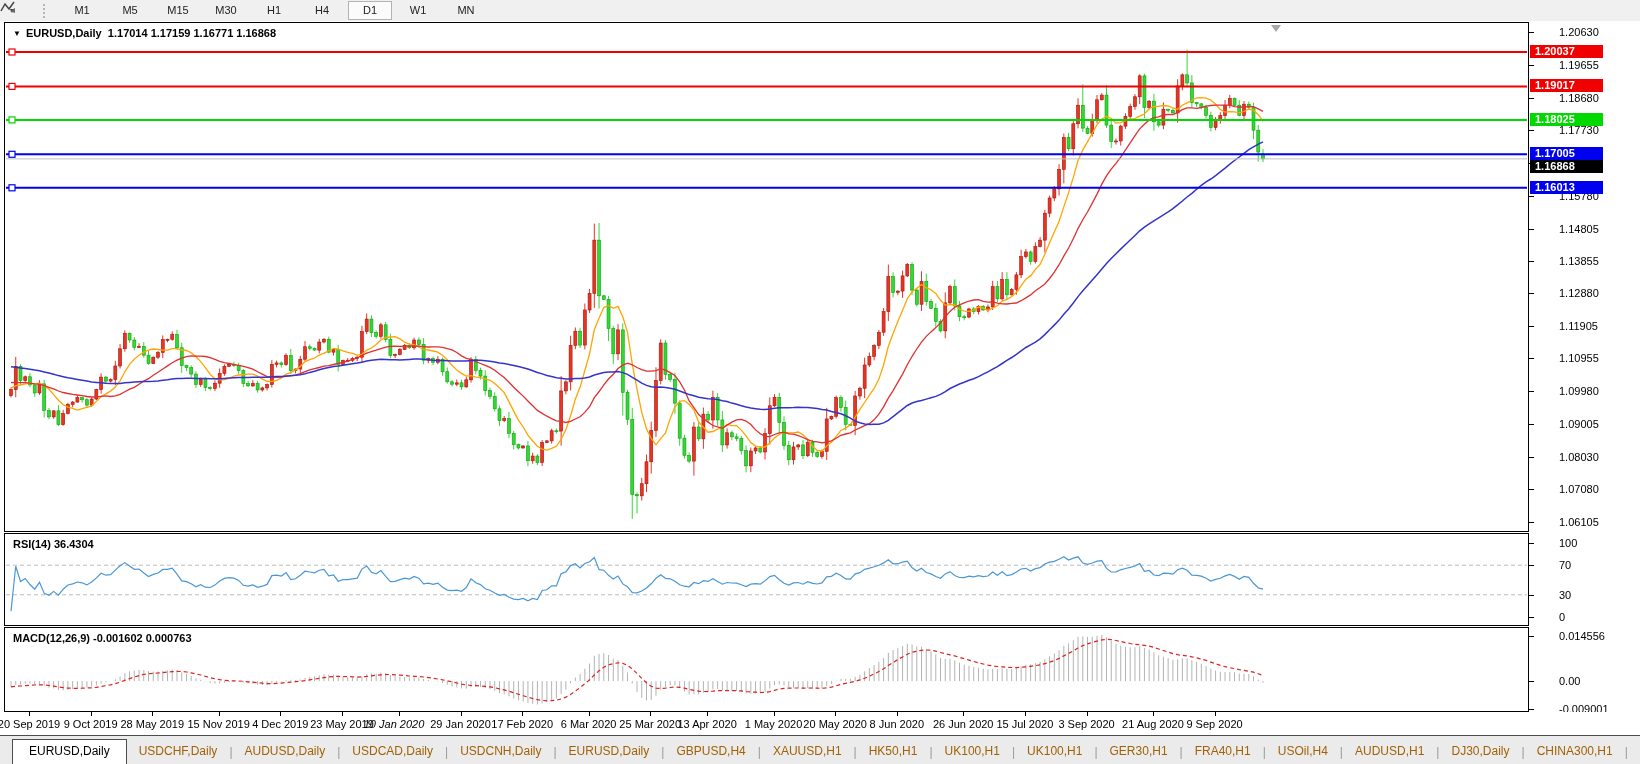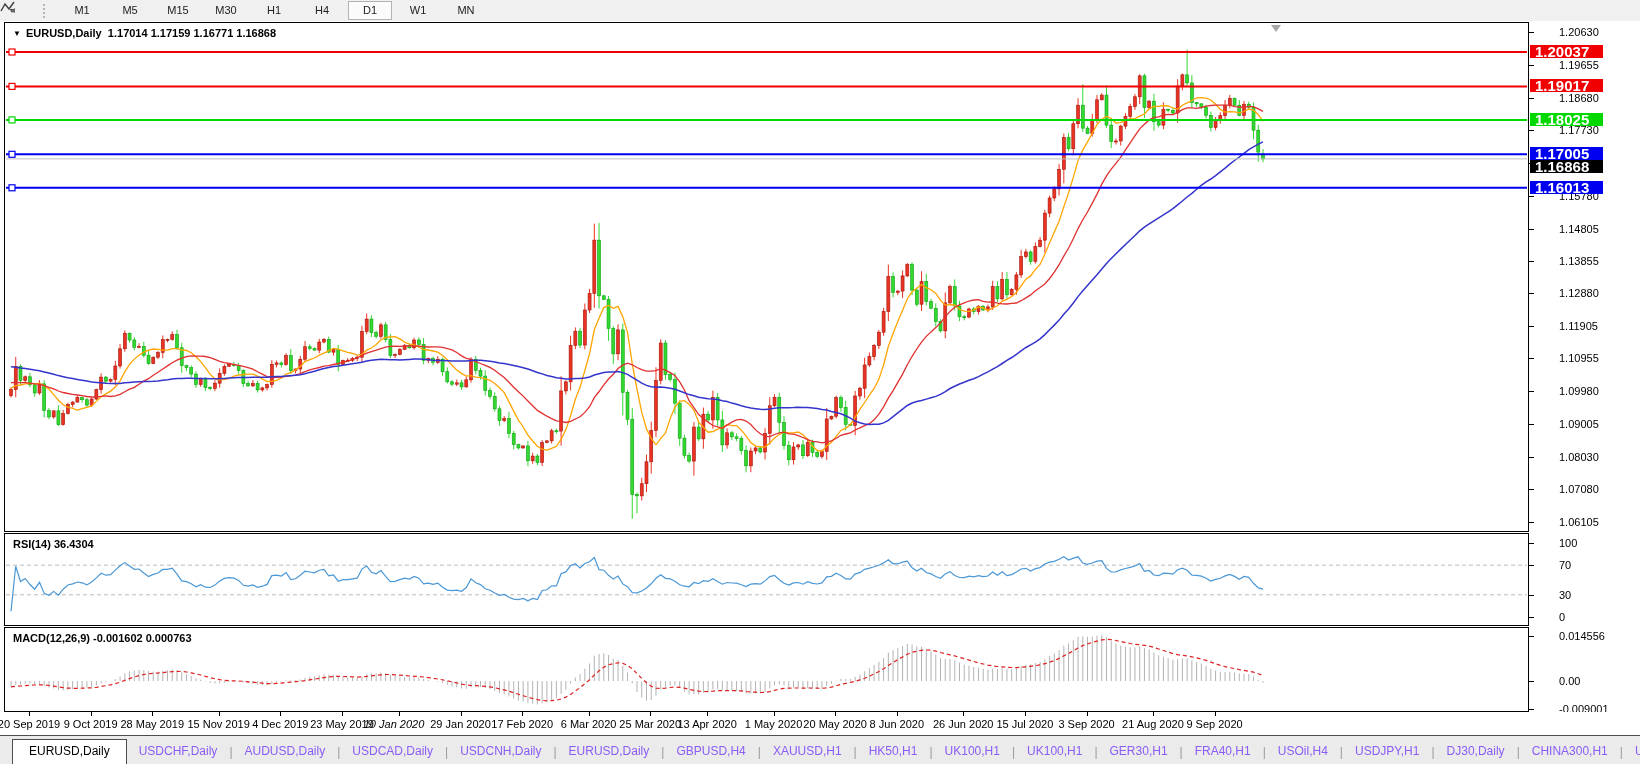--- a/index.html
+++ b/index.html
@@ -17,29 +17,29 @@
   .panel{position:absolute;left:4px;width:1525px;background:#ffffff;border:1px solid #000;box-sizing:border-box;}
   #main-panel{top:1px;height:510px;}
   #rsi-panel{top:512px;height:93px;}
   #macd-panel{top:606px;height:85px;}
   #chart-title{position:absolute;left:8px;top:4px;font-size:11px;font-weight:700;color:#000;white-space:pre;}
   #chart-title .tri{font-size:8px;vertical-align:1px;margin-right:5px;}
   .ind-label{position:absolute;left:8px;top:4px;font-size:11px;font-weight:700;color:#000;white-space:pre;}
   #axis-layer{position:absolute;left:1529px;top:0;width:111px;height:714px;}
   .ptick{position:absolute;left:0;width:5px;height:1px;background:#000;}
   .plabel{position:absolute;left:9px;font-size:11px;color:#000;line-height:12px;margin-left:21px;}
-  .linelabel{position:absolute;left:1px;width:68px;height:13px;line-height:13px;font-size:15px;
+  .linelabel{position:absolute;left:1px;width:68px;height:13px;line-height:13px;font-size:11px;
              font-weight:700;color:#fff;padding-left:5px;}
   #date-strip{position:absolute;left:0;top:691px;width:1636px;height:23px;background:#fff;}
   .dtick{position:absolute;top:0;width:1px;height:4px;background:#000;}
   .dlabel{position:absolute;top:6px;font-size:11px;color:#000;transform:translateX(-50%);white-space:nowrap;}
   #tabbar{position:absolute;left:0;top:735px;width:1640px;height:29px;background:#ebebeb;
           border-top:1px solid #4d4d4d;display:flex;align-items:flex-end;box-sizing:border-box;}
   #tabbar .edge{width:1px;height:18px;background:#333;margin-left:8px;margin-bottom:2px;}
-  .tab{font-size:12px;color:#8b5cf6;padding:4px 12px 6px 12px;white-space:nowrap;cursor:default;}
+  .tab{font-size:12px;color:#a16207;padding:4px 12px 6px 12px;white-space:nowrap;cursor:default;}
   .tab.active{background:#fff;border:1px solid #4d4d4d;border-bottom:1px solid #fff;
               margin-left:4px;margin-bottom:-1px;color:#000;padding:4px 16px 6px 16px;}
   .tabsep{color:#9a9a9a;font-size:12px;padding-bottom:5px;}
   svg{position:absolute;left:0;top:0;overflow:visible;}
 </style>
 </head>
 <body>
 
 <div id="toolbar">
   <div id="tool-icon-wrap">
@@ -1015,20 +1015,20 @@
     <div class="tab">UK100,H1</div>
     <span class="tabsep">|</span>
     <div class="tab">UK100,H1</div>
     <span class="tabsep">|</span>
     <div class="tab">GER30,H1</div>
     <span class="tabsep">|</span>
     <div class="tab">FRA40,H1</div>
     <span class="tabsep">|</span>
     <div class="tab">USOil,H4</div>
     <span class="tabsep">|</span>
-    <div class="tab">USDJPY,H1</div>
+    <div class="tab">AUDUSD,H1</div>
     <span class="tabsep">|</span>
     <div class="tab">DJ30,Daily</div>
     <span class="tabsep">|</span>
     <div class="tab">CHINA300,H1</div>
     <span class="tabsep">|</span>
     <div class="tab">USOil,H1</div>
   </div>
 
 </body></html>

